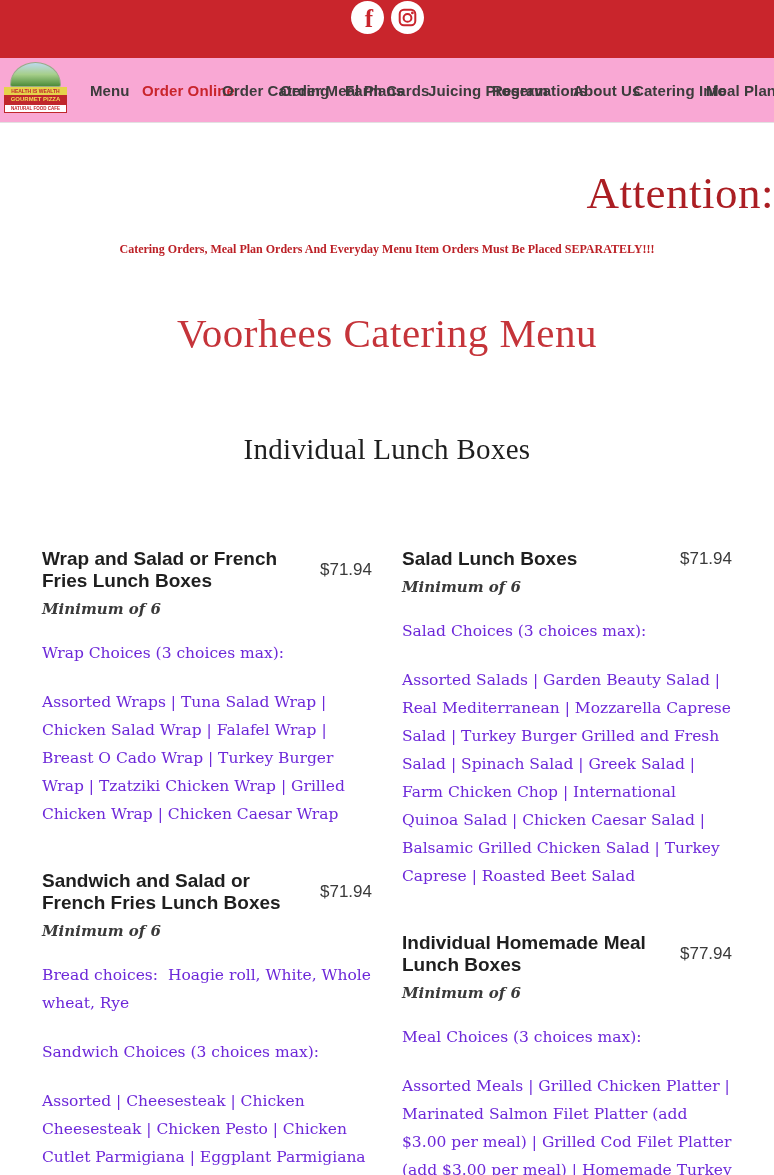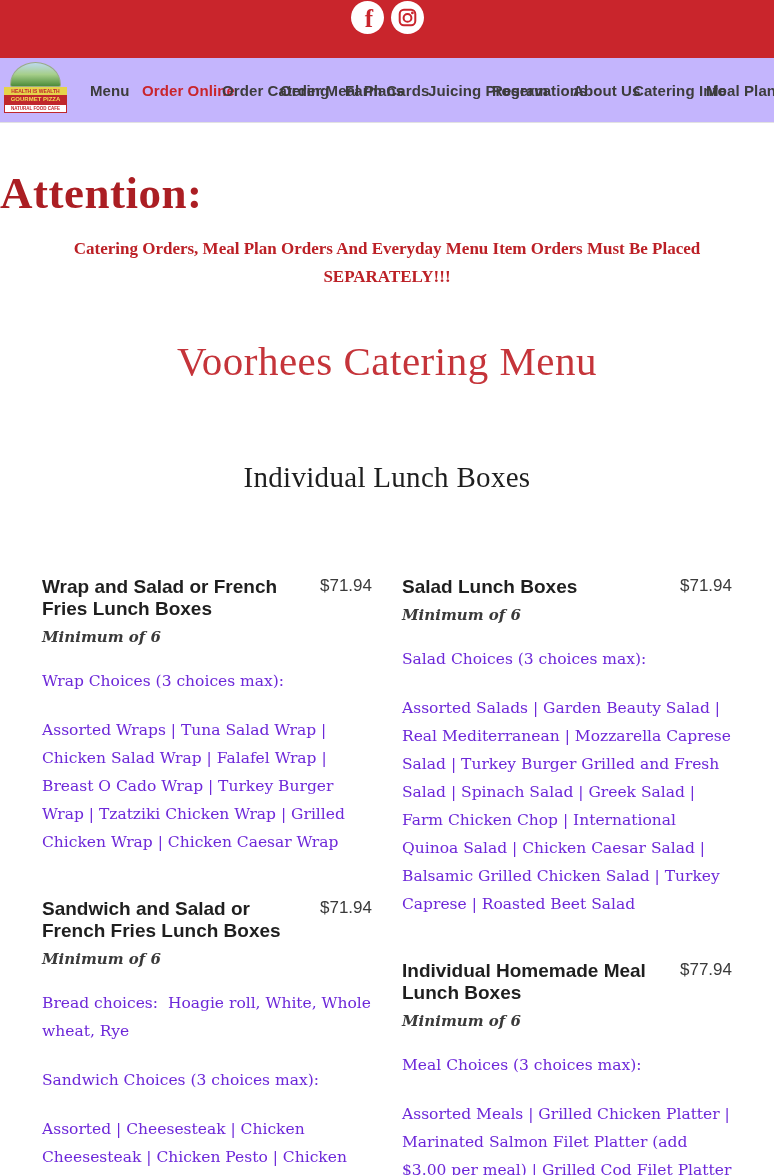--- a/index.html
+++ b/index.html
@@ -13,21 +13,21 @@
   
   .topbar {
     height:58px; background:#c9252c;
     display:flex; justify-content:center; align-items:flex-start;
     gap:7px; padding-top:1px;
   }
   .social-btn { width:33px; height:33px; display:block; cursor:pointer; }
 
   
   .navbar {
-    position:relative; height:65px; background:#c4b5fd;
+    position:relative; height:65px; background:#f9a8d4;
     border-bottom:1px solid #e2e2e2; overflow:hidden;
   }
   .logo {
     position:absolute; left:4px; top:4px; width:63px; height:57px;
     display:flex; flex-direction:column; cursor:pointer;
     font-family:"Liberation Sans", sans-serif;
   }
   .logo-img {
     height:25px; margin:0 6px;
     background:linear-gradient(#bdd9ee 0%, #a6cf8a 50%, #4d8c3a 100%);
@@ -40,28 +40,28 @@
 
   .nav-item {
     position:absolute; top:50%; transform:translateY(-50%);
     font-size:15px; font-weight:bold; color:#3c3c3c;
     white-space:nowrap; cursor:pointer; letter-spacing:0.1px;
   }
   .nav-item.active { color:#c9252c; }
 
   
   .attention-title {
-    margin-top:44px; text-align:left;
-    font-family:"Liberation Serif", serif; font-weight:bold;
+    margin-top:44px; text-align:right;
+    font-family:"Liberation Serif", serif; font-weight:normal;
     font-size:45px; color:#ab1e23; letter-spacing:0.5px;
   }
   .warning {
     margin:16px auto 0; width:716px; text-align:center;
     font-family:"Liberation Serif", serif; font-weight:bold;
-    font-size:17px; line-height:28px; color:#bc2026;
+    font-size:12px; line-height:28px; color:#bc2026;
   }
   .page-title {
     margin-top:46px; text-align:center;
     font-family:"Liberation Serif", serif; font-weight:normal;
     font-size:41px; color:#c5343a; letter-spacing:0.5px;
   }
 
   .section-head {
     margin:52px 28px 0; display:flex; align-items:center; gap:22px;flex-direction:column;
   }
@@ -73,21 +73,21 @@
     font-family:"Liberation Serif", serif; font-size:29px; color:#1e1e1e;
     white-space:nowrap; font-weight:normal; letter-spacing:0.3px;
   }
 
   
   .columns {
     display:grid; grid-template-columns:330px 330px; column-gap:30px;
     padding:0 42px; margin-top:58px;
   }
   .menu-item { margin-bottom:42px; }
-  .item-head { display:flex; align-items:flex-start; }
+  .item-head { display:flex; align-items:center; }
   .item-title {
     font-family:"Liberation Sans", sans-serif; font-weight:bold;
     font-size:19px; line-height:22px; color:#1f1f1f; max-width:286px;
   }
   .item-price {
     margin-left:auto; padding-left:6px; font-size:17px; color:#3a3a3a;
     white-space:nowrap;
   }
   .item-min {
     margin-top:8px; font-family:"DejaVu Serif", serif;

